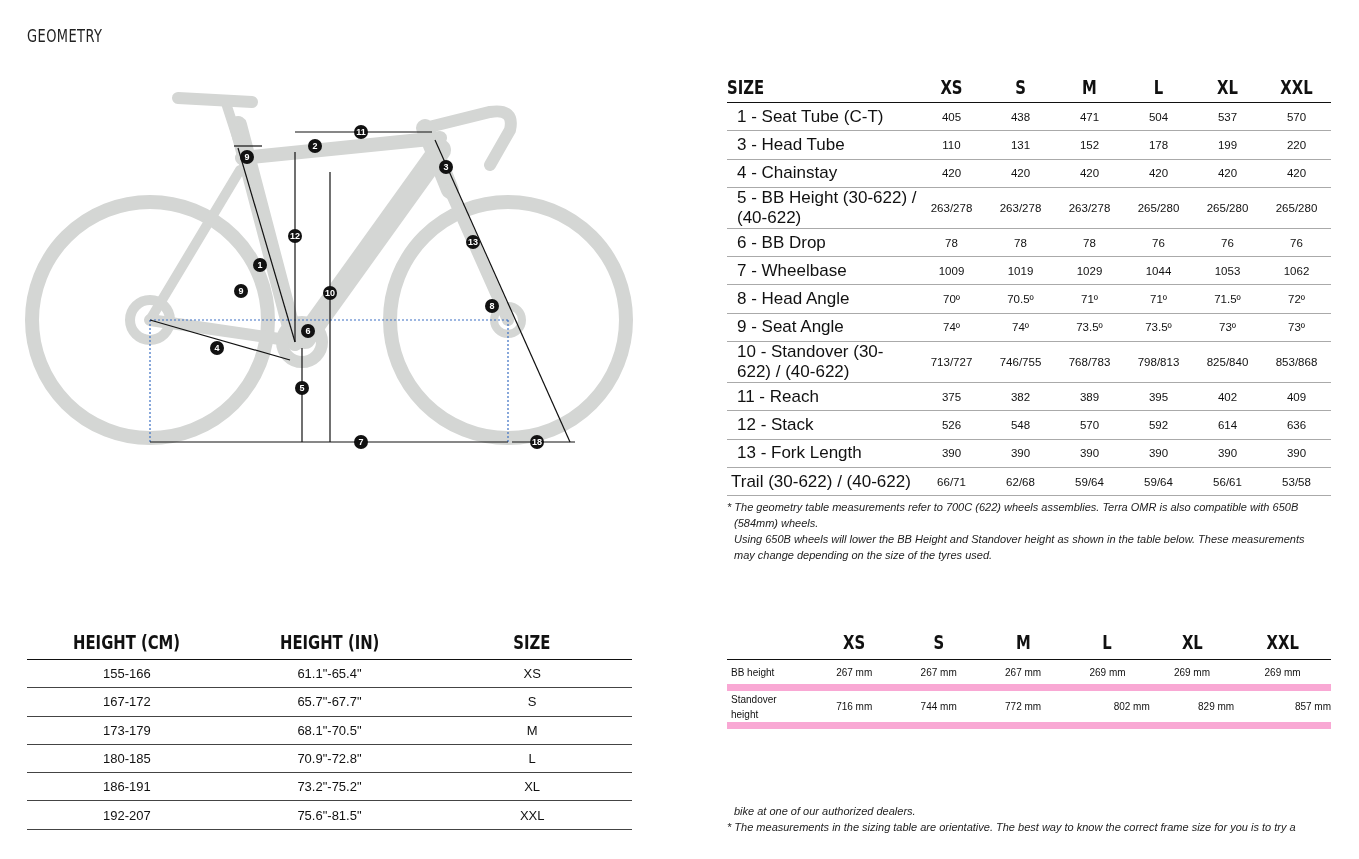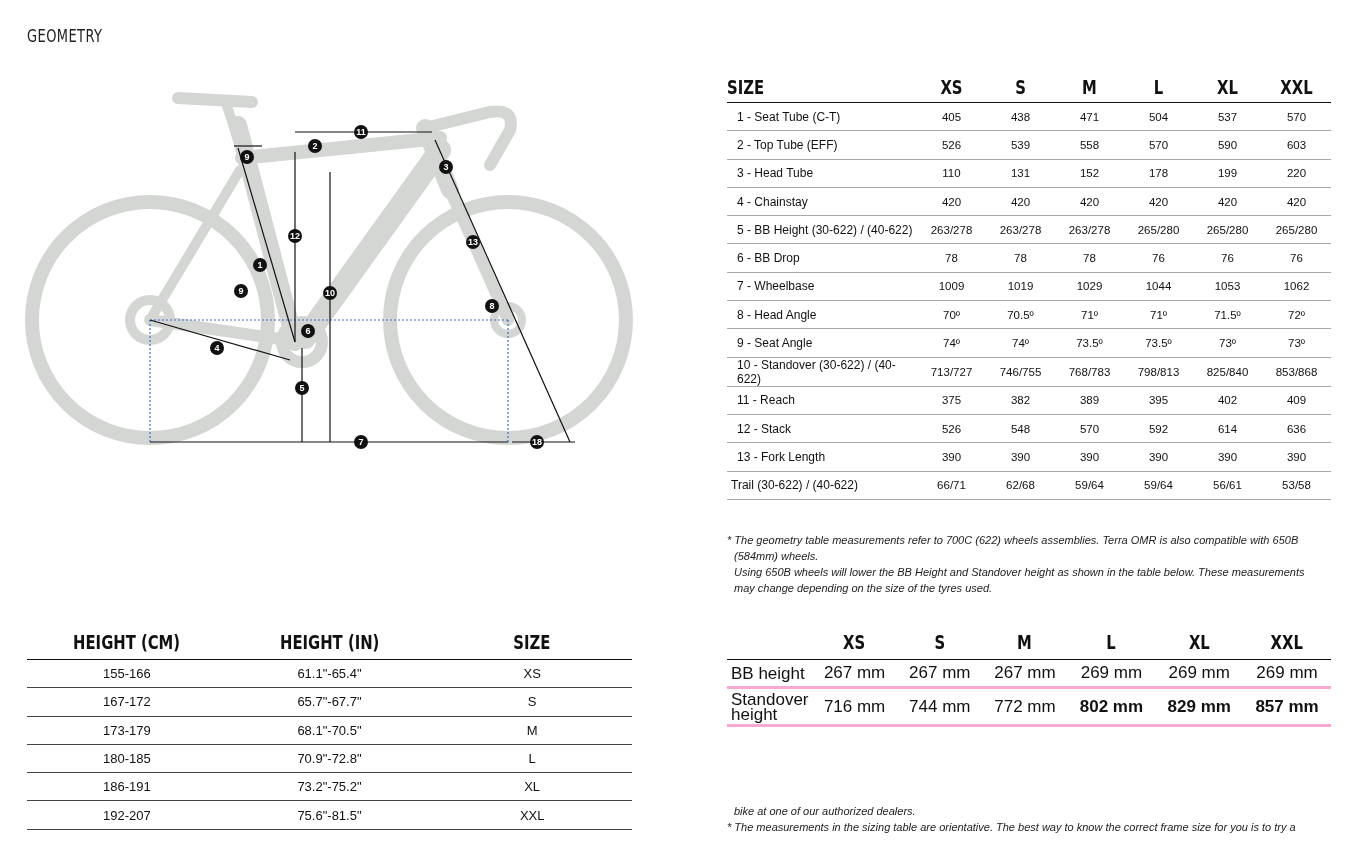--- a/index.html
+++ b/index.html
@@ -22,48 +22,48 @@
   .geo-table th {
     font-family: "DejaVu Sans", sans-serif; font-weight: bold; font-size: 19px;
     text-align: center; padding: 3px 0 4px 0; transform: scaleX(0.78);
     color: #111; border-bottom: 1.5px solid #111; height: 28px;
   }
   .geo-table th.label-col { text-align: left; transform-origin: left center; }
   .geo-table td {
     font-size: 11.5px; text-align: center; border-bottom: 1px solid #aaa;
     height: 28.3px; color: #111;
   }
-  .geo-table td.rowlabel { text-align: left; padding-left: 10px; font-size: 12px; width: 190px; }
+  .geo-table td.rowlabel { text-align: left; padding-left: 10px; font-size: 17px; width: 190px; }
   .geo-table td.bold { font-weight: normal; }
   .geo-table tr:last-child td.rowlabel { padding-left: 4px; margin-top: 40px; }
 
   .note { position: absolute; font-style: italic; font-size: 11px; line-height: 16px; color: #222; }
-  .note1 { left: 727px; top: 532px; width: 610px; }
+  .note1 { left: 727px; top: 499px; width: 610px; }
   .note2 { left: 727px; top: 803px; width: 610px; }
 
   
   .size-table { position: absolute; left: 27px; top: 627px; width: 605px; border-collapse: collapse; }
   .size-table th {
     font-family: "DejaVu Sans", sans-serif; font-weight: bold; font-size: 19px;
     text-align: center; padding: 4px 0 6px 0; border-bottom: 1.5px solid #111; margin-top: 14px;
   }
   .size-table th span { display: inline-block; transform: scaleX(0.78); }
   .size-table td { font-size: 13px; text-align: center; height: 28.3px; border-bottom: 1px solid #444; }
   .size-table td.bold { font-weight: normal; }
 
   
   .b650-table { position: absolute; left: 727px; top: 627px; width: 604px; border-collapse: collapse; }
   .b650-table th {
     font-family: "DejaVu Sans", sans-serif; font-weight: bold; font-size: 19px;
     text-align: center; padding: 4px 0 6px 0; border-bottom: 1.5px solid #111;
   }
   .b650-table th span { display: inline-block; transform: scaleX(0.78); }
-  .b650-table td { font-size: 17px; text-align: center; border-bottom: 3px solid #f9a8d4; height: 28px; }
+  .b650-table td { font-size: 10px; text-align: center; border-bottom: 7px solid #f9a8d4; height: 28px; }
   .b650-table td.rowlabel { text-align: left; padding-left: 4px; width: 85px; line-height: 15px; }
-  .b650-table td.bold { font-weight: bold; }
+  .b650-table td.bold { font-weight: normal; text-align: right; }
   .b650-table tr.tall td { height: 38px; }
 </style>
 </head>
 <body>
 
 <div class="page-title">GEOMETRY</div>
 
 <div class="diagram">
   <svg viewBox="0 0 620 380">
     <g fill="none" stroke="#d4d6d4">
@@ -184,29 +184,20 @@
       <tr>
         <td class="rowlabel">1 - Seat Tube (C-T)</td>
         <td>405</td>
         <td class="bold">438</td>
         <td>471</td>
         <td>504</td>
         <td>537</td>
         <td>570</td>
       </tr>
       <tr>
-        <td class="rowlabel">2 - Top Tube (EFF)</td>
-        <td>526</td>
-        <td>539</td>
-        <td class="bold">558</td>
-        <td>570</td>
-        <td>590</td>
-        <td>603</td>
-      </tr>
-      <tr>
         <td class="rowlabel">3 - Head Tube</td>
         <td>110</td>
         <td>131</td>
         <td>152</td>
         <td class="bold">178</td>
         <td>199</td>
         <td>220</td>
       </tr>
       <tr>
         <td class="rowlabel">4 - Chainstay</td>

